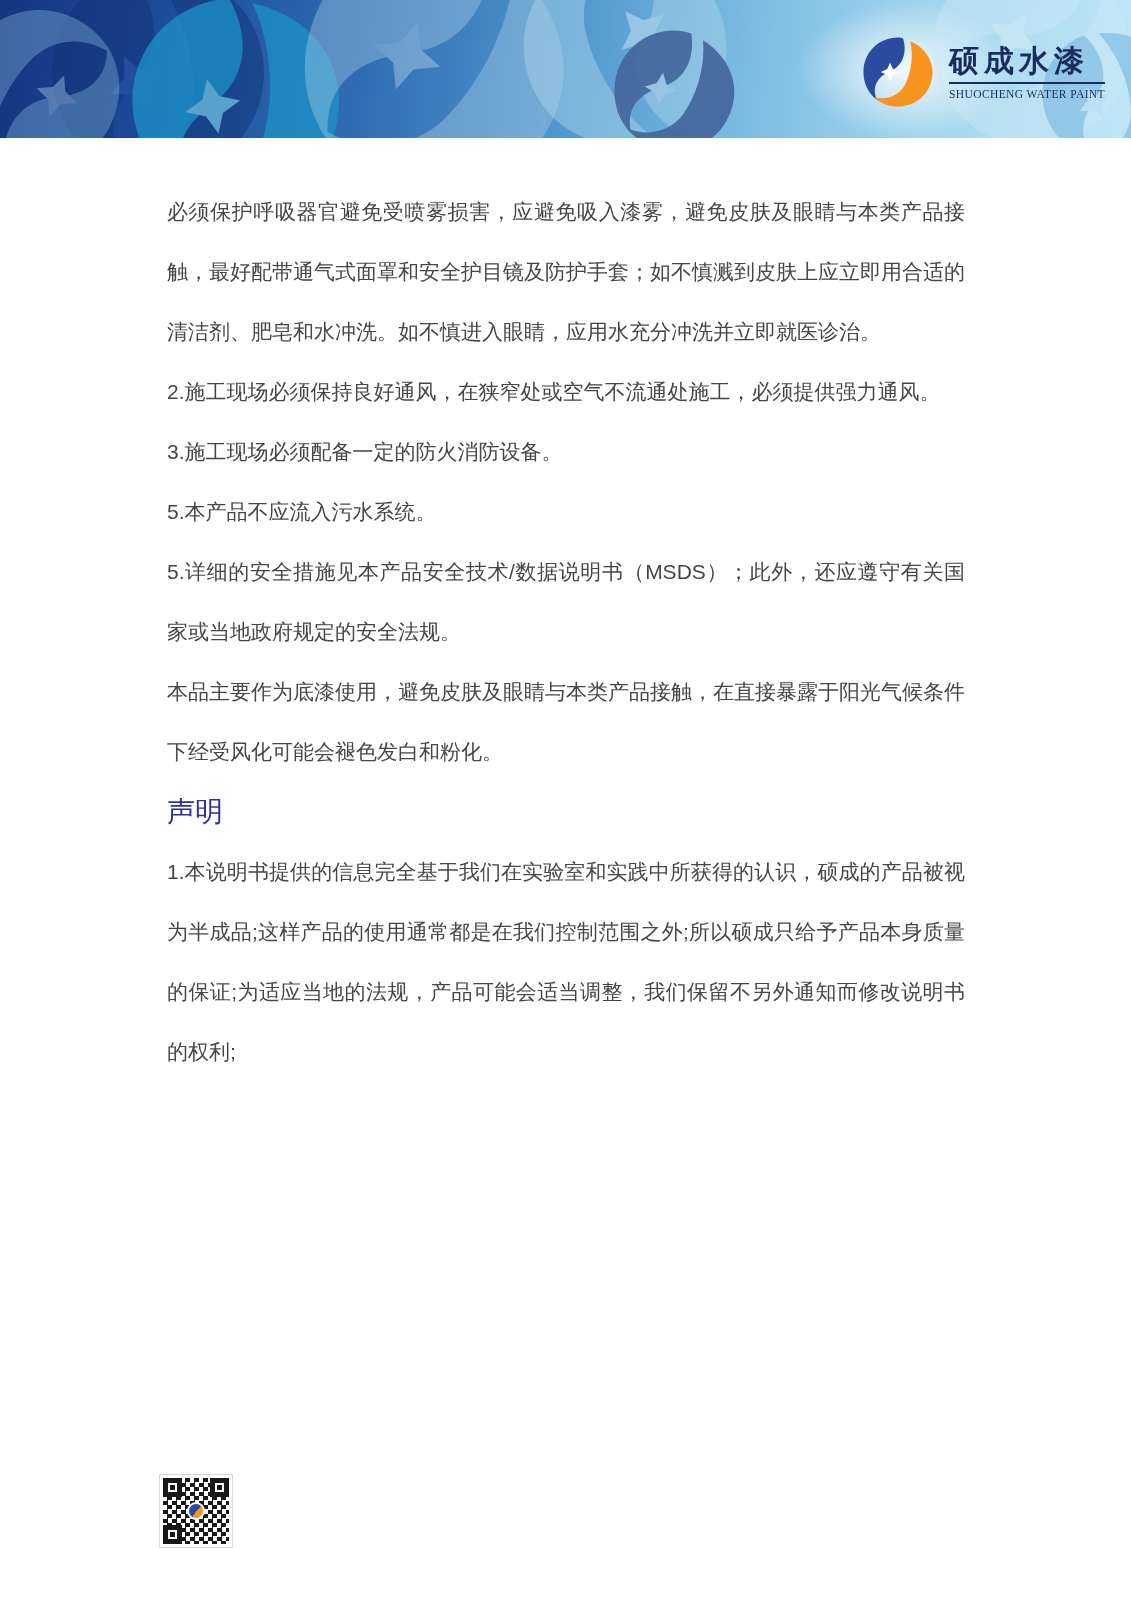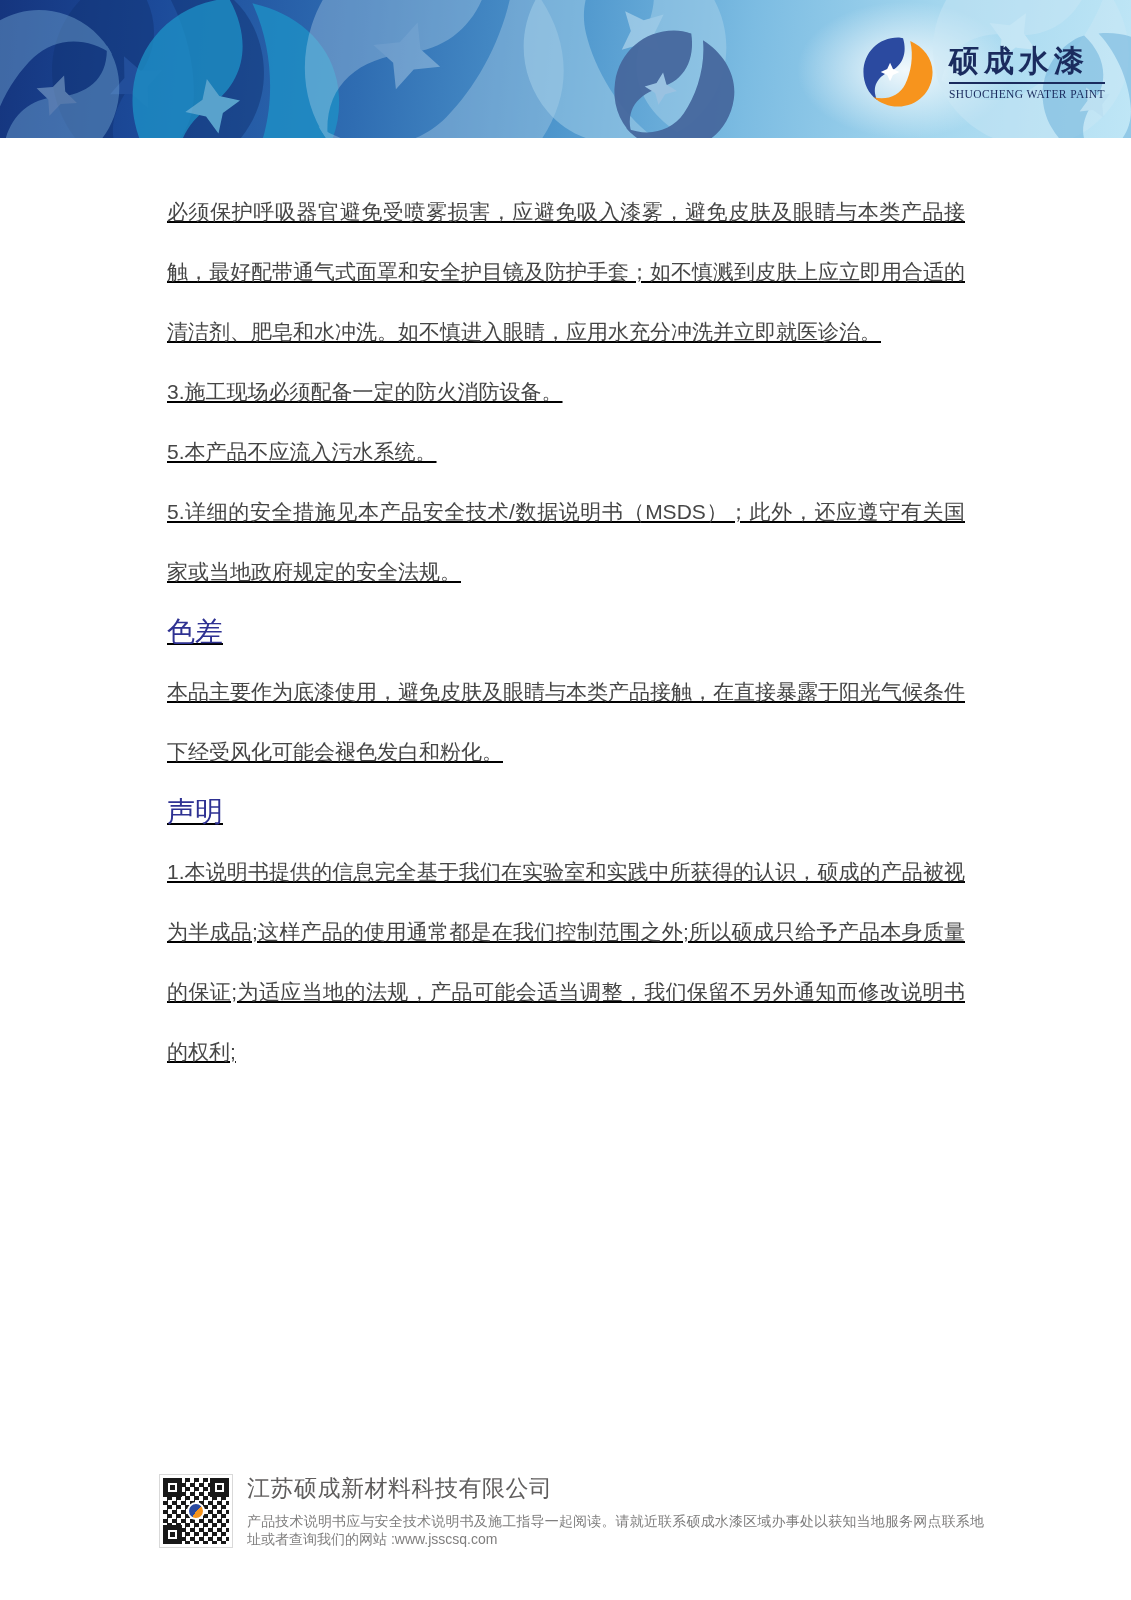--- a/index.html
+++ b/index.html
@@ -53,21 +53,20 @@
     letter-spacing: 0.4px;
     color: var(--brand-navy, #1a2b5e);
     white-space: nowrap;
   }
 
   
   .content {
     position: absolute;
     left: 167px; top: 182px;
     width: 798px;
-    text-decoration: underline;
   }
   .content p {
     font-size: 21px;
     line-height: 60px;
     color: var(--body-text, #464646);
     text-align: justify;
   }
   .content h2 {
     font-size: 28px;
     line-height: 60px;
@@ -161,37 +160,33 @@
       <div class="brand-text">
         <div class="brand-cn">硕成水漆</div>
         <div class="brand-rule"></div>
         <div class="brand-en">SHUOCHENG WATER PAINT</div>
       </div>
     </div>
   </header>
 
   <main class="content">
     <p>必须保护呼吸器官避免受喷雾损害，应避免吸入漆雾，避免皮肤及眼睛与本类产品接触，最好配带通气式面罩和安全护目镜及防护手套；如不慎溅到皮肤上应立即用合适的清洁剂、肥皂和水冲洗。如不慎进入眼睛，应用水充分冲洗并立即就医诊治。</p>
+    <p>2.施工现场必须保持良好通风，在狭窄处或空气不流通处施工，必须提供强力通风。</p>
     <p>3.施工现场必须配备一定的防火消防设备。</p>
     <p>5.本产品不应流入污水系统。</p>
     <p>5.详细的安全措施见本产品安全技术/数据说明书（MSDS）；此外，还应遵守有关国家或当地政府规定的安全法规。</p>
 
-    <h2>色差</h2>
     <p>本品主要作为底漆使用，避免皮肤及眼睛与本类产品接触，在直接暴露于阳光气候条件下经受风化可能会褪色发白和粉化。</p>
 
     <h2>声明</h2>
     <p>1.本说明书提供的信息完全基于我们在实验室和实践中所获得的认识，硕成的产品被视为半成品;这样产品的使用通常都是在我们控制范围之外;所以硕成只给予产品本身质量的保证;为适应当地的法规，产品可能会适当调整，我们保留不另外通知而修改说明书的权利;</p>
   </main>
 
   <footer class="page-footer">
     <div class="qr">
       <i class="finder f-tl"></i>
       <i class="finder f-tr"></i>
       <i class="finder f-bl"></i>
       <span class="qr-logo"></span>
     </div>
-    <div class="footer-text">
-      <div class="company-name">江苏硕成新材料科技有限公司</div>
-      <p class="footer-note">产品技术说明书应与安全技术说明书及施工指导一起阅读。请就近联系硕成水漆区域办事处以获知当地服务网点联系地址或者查询我们的网站 :www.jsscsq.com</p>
-    </div>
   </footer>
 
 </div>
 
 </body></html>

